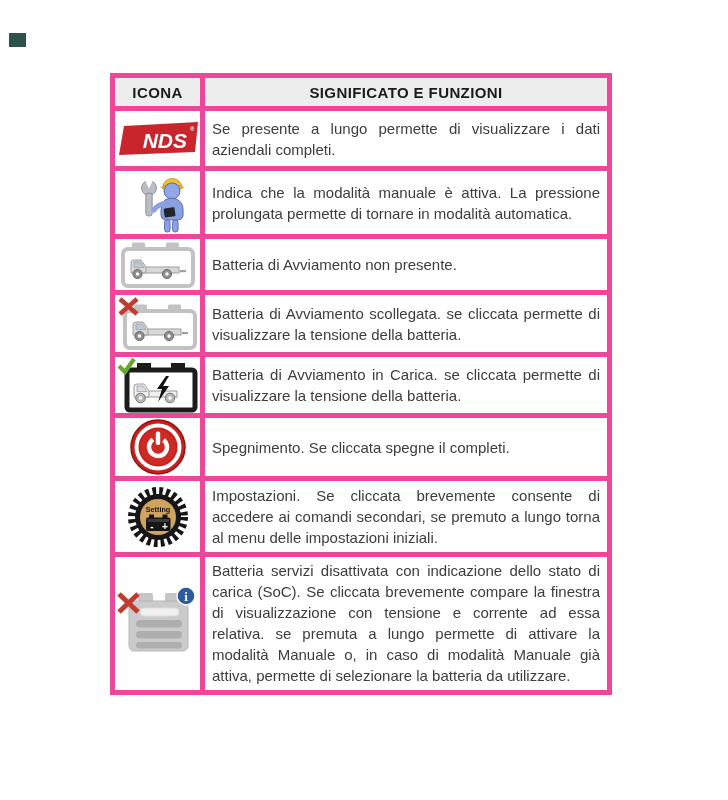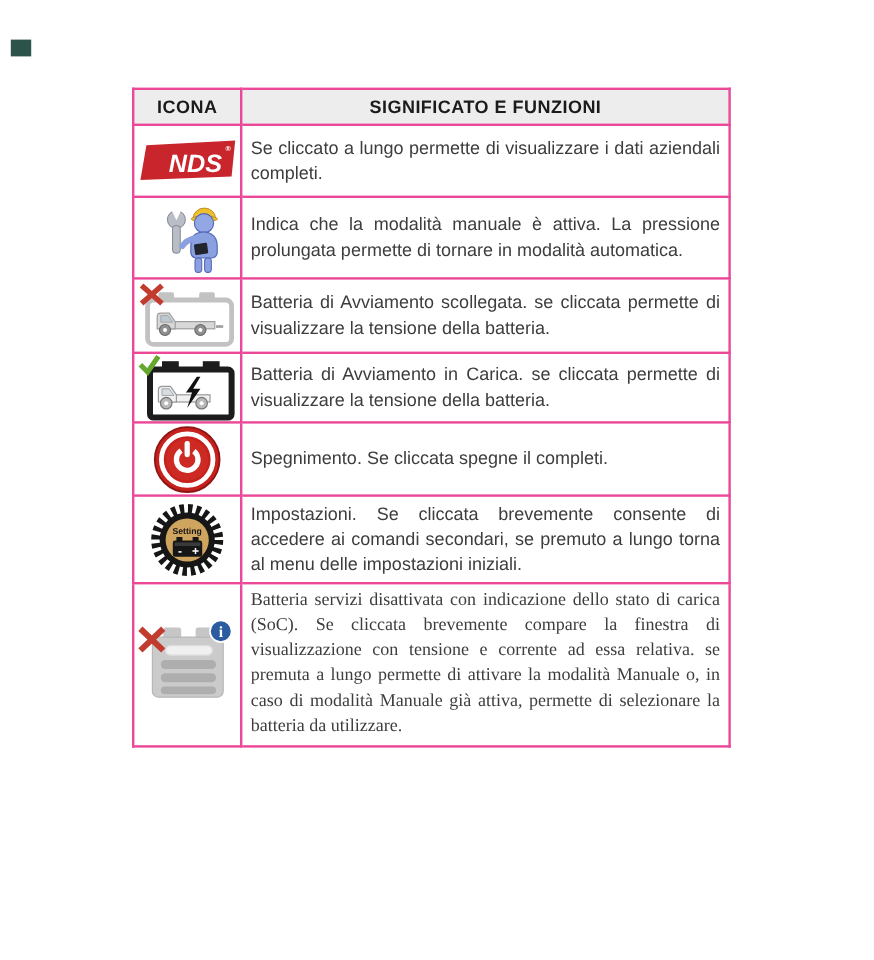--- a/index.html
+++ b/index.html
@@ -7,33 +7,33 @@
     width:728px;height:800px;background:#ffffff;
     font-family:"Liberation Sans", sans-serif;
     -webkit-font-smoothing:antialiased;
   }
   .page{position:relative;width:728px;height:800px;background:#fff;overflow:hidden;}
   .corner-marker{position:absolute;left:9px;top:33px;width:17px;height:14px;background:#2b5349;}
   table.icon-table{
     position:absolute;left:110px;top:73px;width:497px;
     border-collapse:collapse;table-layout:fixed;
   }
-  .icon-table th,.icon-table td{border:2px solid #ec4899;}
+  .icon-table th,.icon-table td{border:5px solid #ec4899;}
   .icon-table th{
     background:#ededed;height:28px;font-size:15px;font-weight:bold;
     color:#1b1b1b;letter-spacing:.4px;text-align:center;padding:0;
   }
   col.c-icon{width:90px;}
   col.c-text{width:407px;}
   td.icon-cell{text-align:left;vertical-align:middle;padding:0;}
   td.text-cell{
     font-size:15px;color:#3d3d3d;line-height:21px;text-align:justify;
     vertical-align:middle;padding:4px 7px 4px 7px;
   }
-  tr.r9 td.text-cell{vertical-align:top;padding-top:3px;font-family:Liberation Serif, serif;}
+  tr.r9 td.text-cell{vertical-align:top;padding-top:3px;}
   tr.r9 td.icon-cell{vertical-align:top;padding-top:16px;}
   svg{display:block;margin:0 auto;}
   .nds-text{font:italic 900 21px "Liberation Sans",sans-serif;}
   .nds-reg{font:700 6px "Liberation Sans",sans-serif;}
   .gear-label{font:bold 7.2px "Liberation Sans",sans-serif;}
   .gear-sign{font:bold 10px "Liberation Sans",sans-serif;}
   .info-i{font:bold 13px "Liberation Serif",serif;}
 </style>
 </head>
 <body>
@@ -56,21 +56,21 @@
 
     <tr style="height:60px">
       <td class="icon-cell">
         <svg width="82" height="40" viewBox="0 0 82 40">
           <polygon points="7,7 81,3 78,33 2,36" fill="#c8262c"></polygon>
           <text class="nds-text" x="70" y="29" text-anchor="end" fill="#ffffff"></text>
           <text class="nds-text" x="70" y="29" text-anchor="end" fill="#ffffff">NDS</text>
           <text class="nds-reg" x="73" y="12" fill="#ffffff">®</text>
         </svg>
       </td>
-      <td class="text-cell">Se cliccato a lungo permette di visualizzare i dati aziendali completi.</td>
+      <td class="text-cell">Se presente a lungo permette di visualizzare i dati aziendali completi.</td>
     </tr>
 
 
     <tr style="height:68px">
       <td class="icon-cell">
         <svg width="58" height="62" viewBox="0 0 58 62">
           <circle cx="20" cy="16" r="7.5" fill="#b9bec6" stroke="#7d838c" stroke-width="0.8"></circle>
           <polygon points="14.5,5 25.5,5 20,16.5" fill="#ffffff"></polygon>
           <rect x="16.8" y="21" width="6.4" height="23" rx="2.4" fill="#b9bec6" stroke="#7d838c" stroke-width="0.8"></rect>
           <path d="M34,15 a9.3,8.6 0 0 1 18.6,0 z" fill="#eebf2e" stroke="#b98d14" stroke-width="0.8"></path>
@@ -79,20 +79,40 @@
           <path d="M36,28 q7,-3.5 13,0 q5,3 5,10 l0,6 q-1,4 -5,4 l-13,0 q-4,-1 -4,-5 l0,-5 q0,-7 4,-10 z" fill="#8aa0e0" stroke="#5568b8" stroke-width="1"></path>
           <path d="M37,31 Q28,33 25,38" fill="none" stroke="#8aa0e0" stroke-width="5" stroke-linecap="round"></path>
           <rect x="35" y="36" width="11" height="9" rx="1.2" fill="#23252d" transform="rotate(-8 40 40)"></rect>
           <rect x="35.5" y="48" width="5.6" height="12" rx="2.6" fill="#8aa0e0" stroke="#5568b8" stroke-width="0.9"></rect>
           <rect x="43.5" y="48" width="5.6" height="12" rx="2.6" fill="#8aa0e0" stroke="#5568b8" stroke-width="0.9"></rect>
         </svg>
       </td>
       <td class="text-cell">Indica che la modalità manuale è attiva. La pressione prolungata permette di tornare in modalità automatica.</td>
     </tr>
 
+    <tr style="height:56px">
+      <td class="icon-cell">
+        <svg width="76" height="48" viewBox="0 0 76 48">
+          <rect x="12" y="1.5" width="13" height="8" rx="1.5" fill="#c2c2c2"></rect>
+          <rect x="46" y="1.5" width="13" height="8" rx="1.5" fill="#c2c2c2"></rect>
+          <rect x="3" y="8" width="70" height="37" rx="5" fill="#ffffff" stroke="#c2c2c2" stroke-width="4"></rect>
+          <g transform="translate(9,13)">
+            <rect x="14" y="13" width="36" height="6" fill="#d8d8d8" stroke="#9e9e9e" stroke-width="1"></rect>
+            <path d="M2,19 L2,9 q0,-3 3,-3 l7,0 5,7 0,6 z" fill="#d8d8d8" stroke="#9e9e9e" stroke-width="1"></path>
+            <path d="M5,8 l6,0 4,5.5 -10,0 z" fill="#bcc8d2" stroke="#9e9e9e" stroke-width="0.7"></path>
+            <circle cx="8.5" cy="20" r="4.6" fill="#8f8f8f" stroke="#6b6b6b" stroke-width="1"></circle>
+            <circle cx="8.5" cy="20" r="1.7" fill="#ffffff"></circle>
+            <circle cx="38" cy="20" r="4.6" fill="#8f8f8f" stroke="#6b6b6b" stroke-width="1"></circle>
+            <circle cx="38" cy="20" r="1.7" fill="#ffffff"></circle>
+            <rect x="51" y="16" width="6" height="2.2" fill="#9e9e9e"></rect>
+          </g>
+        </svg>
+      </td>
+      <td class="text-cell">Batteria di Avviamento non presente.</td>
+    </tr>
 
     <tr style="height:62px">
       <td class="icon-cell">
         <svg width="80" height="54" viewBox="0 0 80 54">
           <rect x="16" y="7.5" width="13" height="8" rx="1.5" fill="#c2c2c2"></rect>
           <rect x="50" y="7.5" width="13" height="8" rx="1.5" fill="#c2c2c2"></rect>
           <rect x="7" y="14" width="70" height="37" rx="5" fill="#ffffff" stroke="#c2c2c2" stroke-width="4"></rect>
           <g transform="translate(13,19)">
             <rect x="14" y="13" width="36" height="6" fill="#d8d8d8" stroke="#9e9e9e" stroke-width="1"></rect>
             <path d="M2,19 L2,9 q0,-3 3,-3 l7,0 5,7 0,6 z" fill="#d8d8d8" stroke="#9e9e9e" stroke-width="1"></path>

